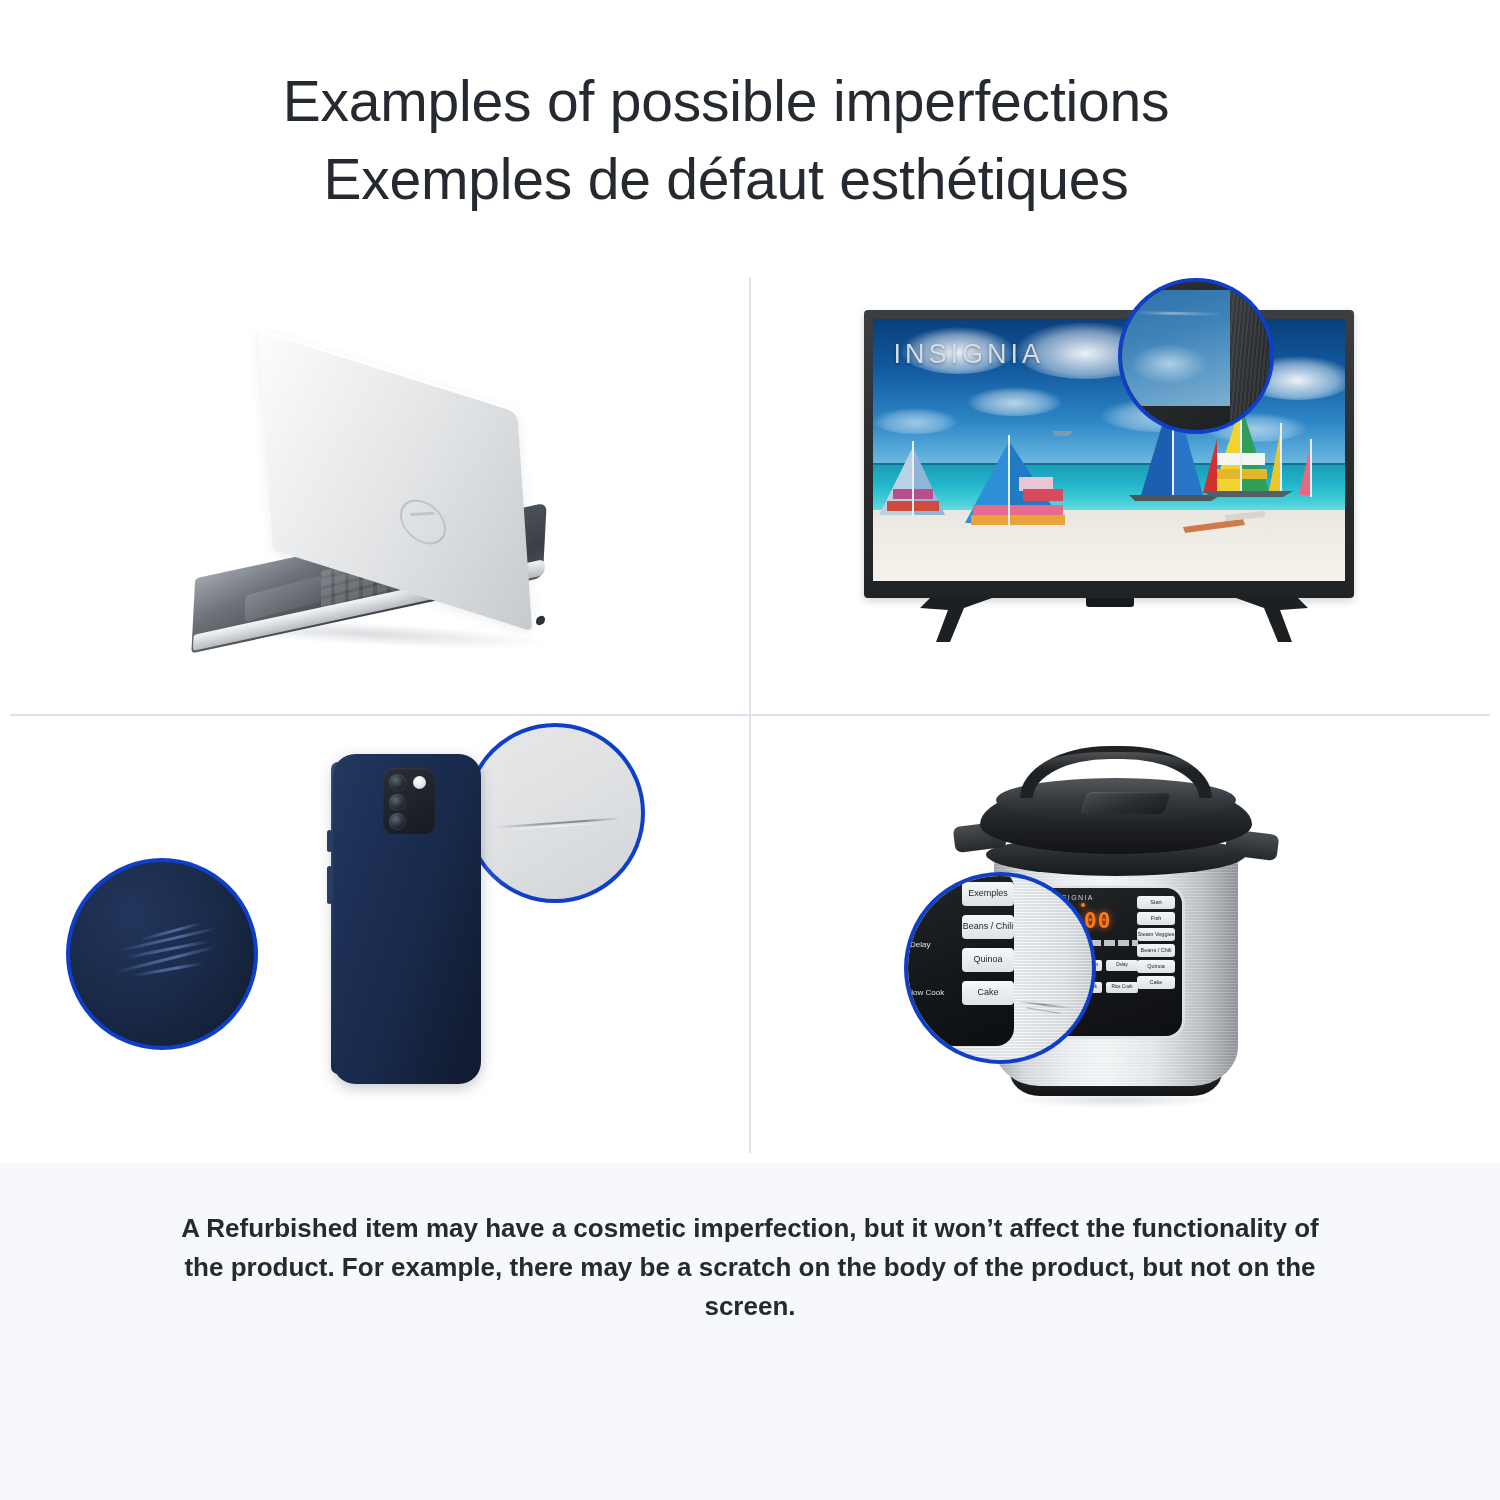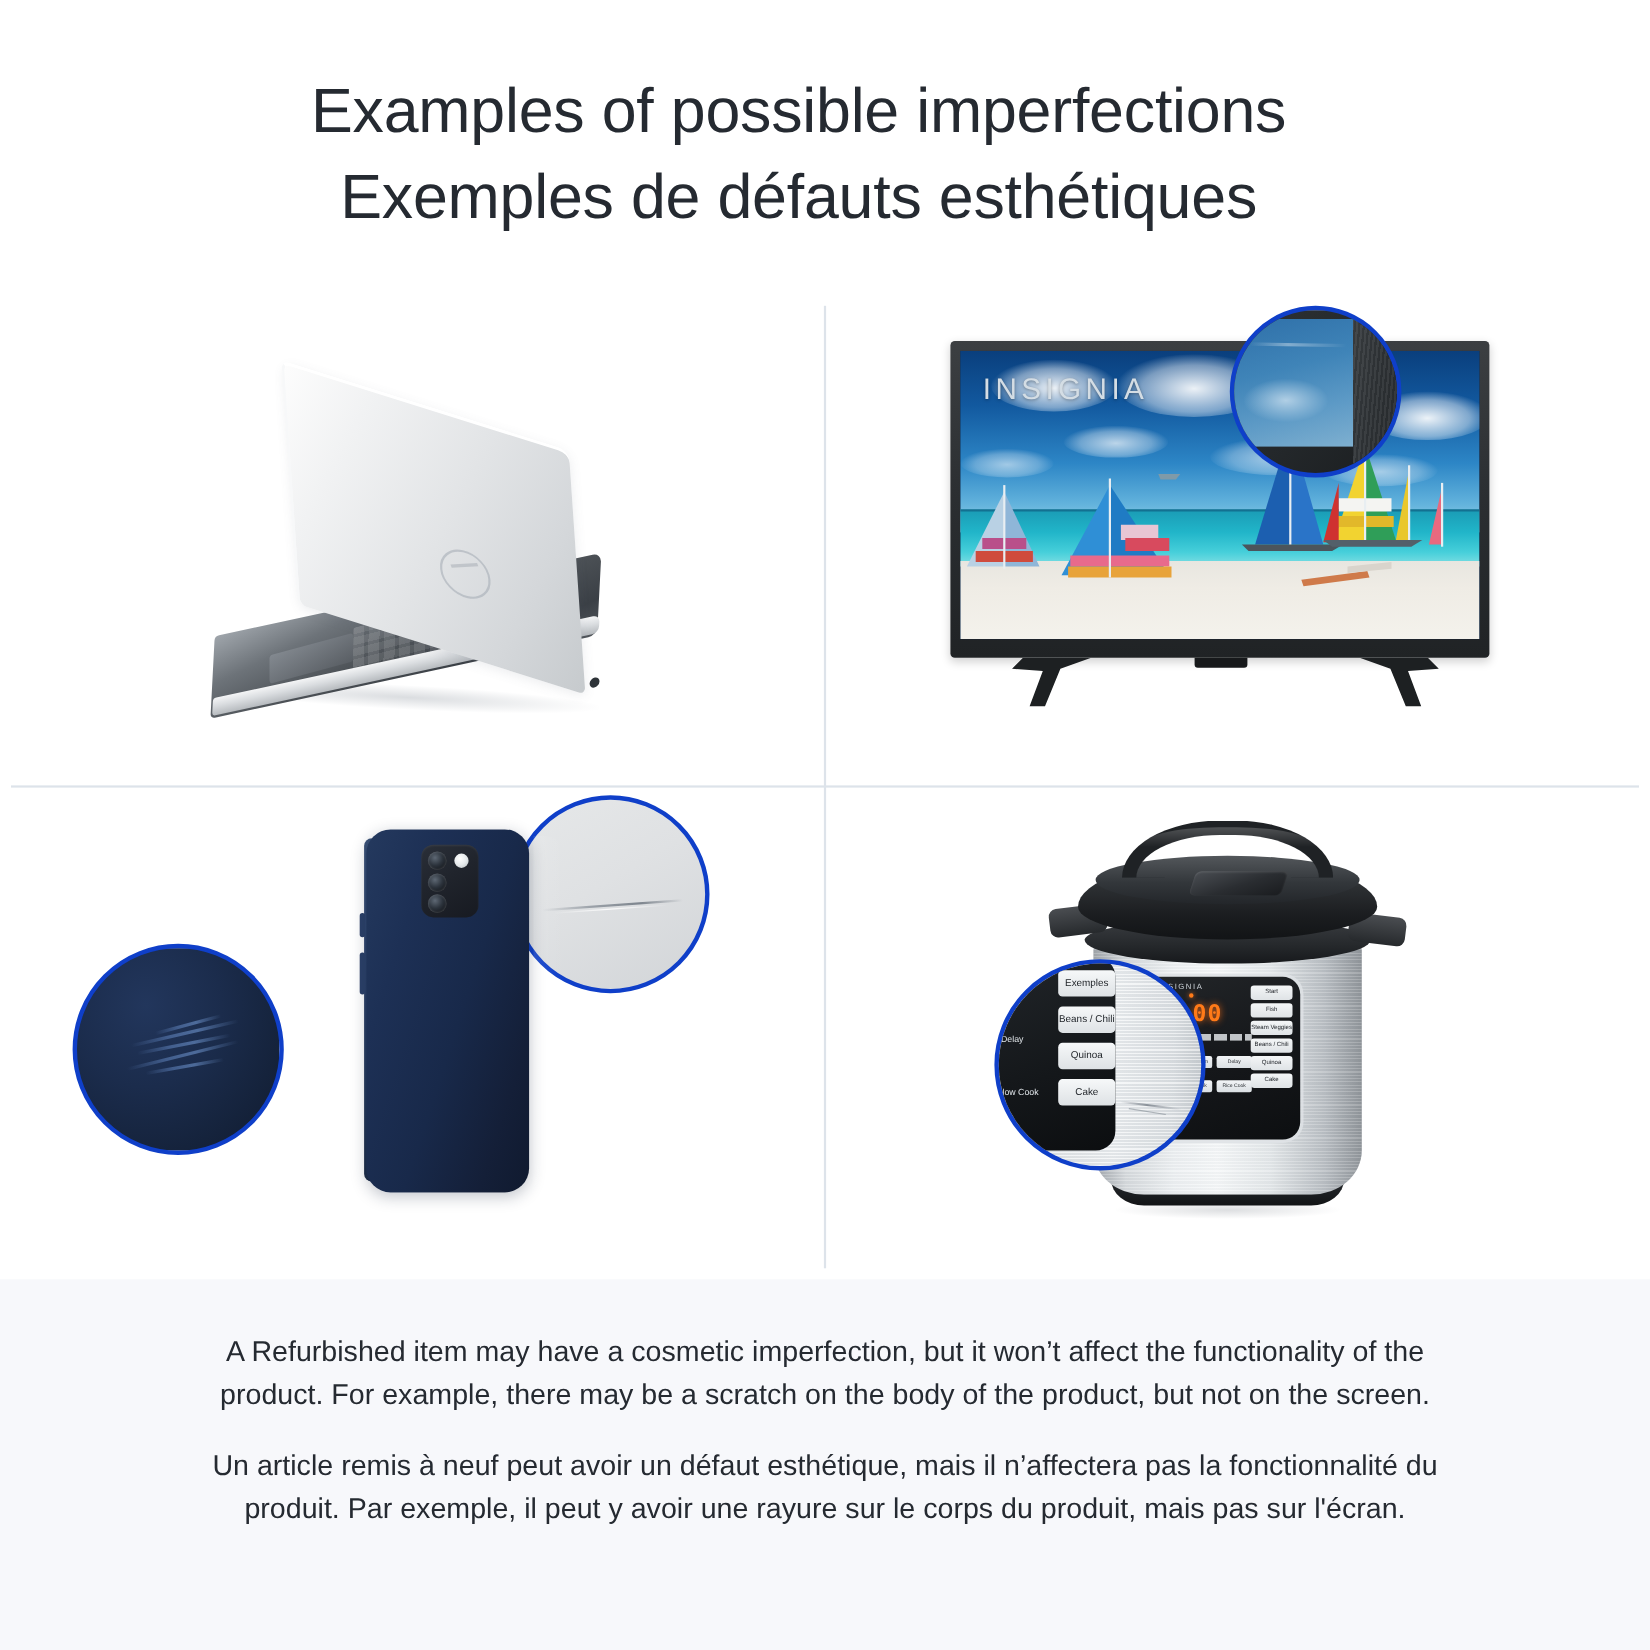--- a/index.html
+++ b/index.html
@@ -565,34 +565,34 @@
     width:1500px; height:337px;
     background:#f7f8fb;
     box-sizing:border-box;
     padding: 46px 150px 0 150px;
   }
   .para {
     text-align:center;
     color:#252a31;
     font-size:26px;
     line-height:39px;
-    font-weight:400;
+    font-weight:700;
     margin:0 auto;
     max-width:1160px;
   }
   .para.fr { margin-top: 26px; }
 </style>
 </head>
 <body>
 
 <div id="page">
 
   <div class="header">
     <div class="title-line">Examples of possible imperfections</div>
-    <div class="title-line">Exemples de défauts esthétiques</div>
+    <div class="title-line">Exemples de défaut esthétiques</div>
   </div>
 
   <div class="grid">
     <div class="vline"></div>
     <div class="hline"></div>
 
     <div class="cell cell-laptop">
       <div class="laptop-wrap">
         <div class="lap-shadow"></div>
         <div class="lap-base">
@@ -779,16 +779,15 @@
           <div class="mc-btn">Cake</div>
         </div>
         <div class="mc-scratch"></div>
         <div class="mc-scratch2"></div>
       </div>
     </div>
   </div>
 
   <div class="footer">
     <p class="para en">A Refurbished item may have a cosmetic imperfection, but it won’t affect the functionality of the product. For example, there may be a scratch on the body of the product, but not on the screen.</p>
-    <p class="para fr">Un article remis à neuf peut avoir un défaut esthétique, mais il n’affectera pas la fonctionnalité du produit. Par exemple, il peut y avoir une rayure sur le corps du produit, mais pas sur l'écran.</p>
   </div>
 
 </div>
 
 </body></html>

